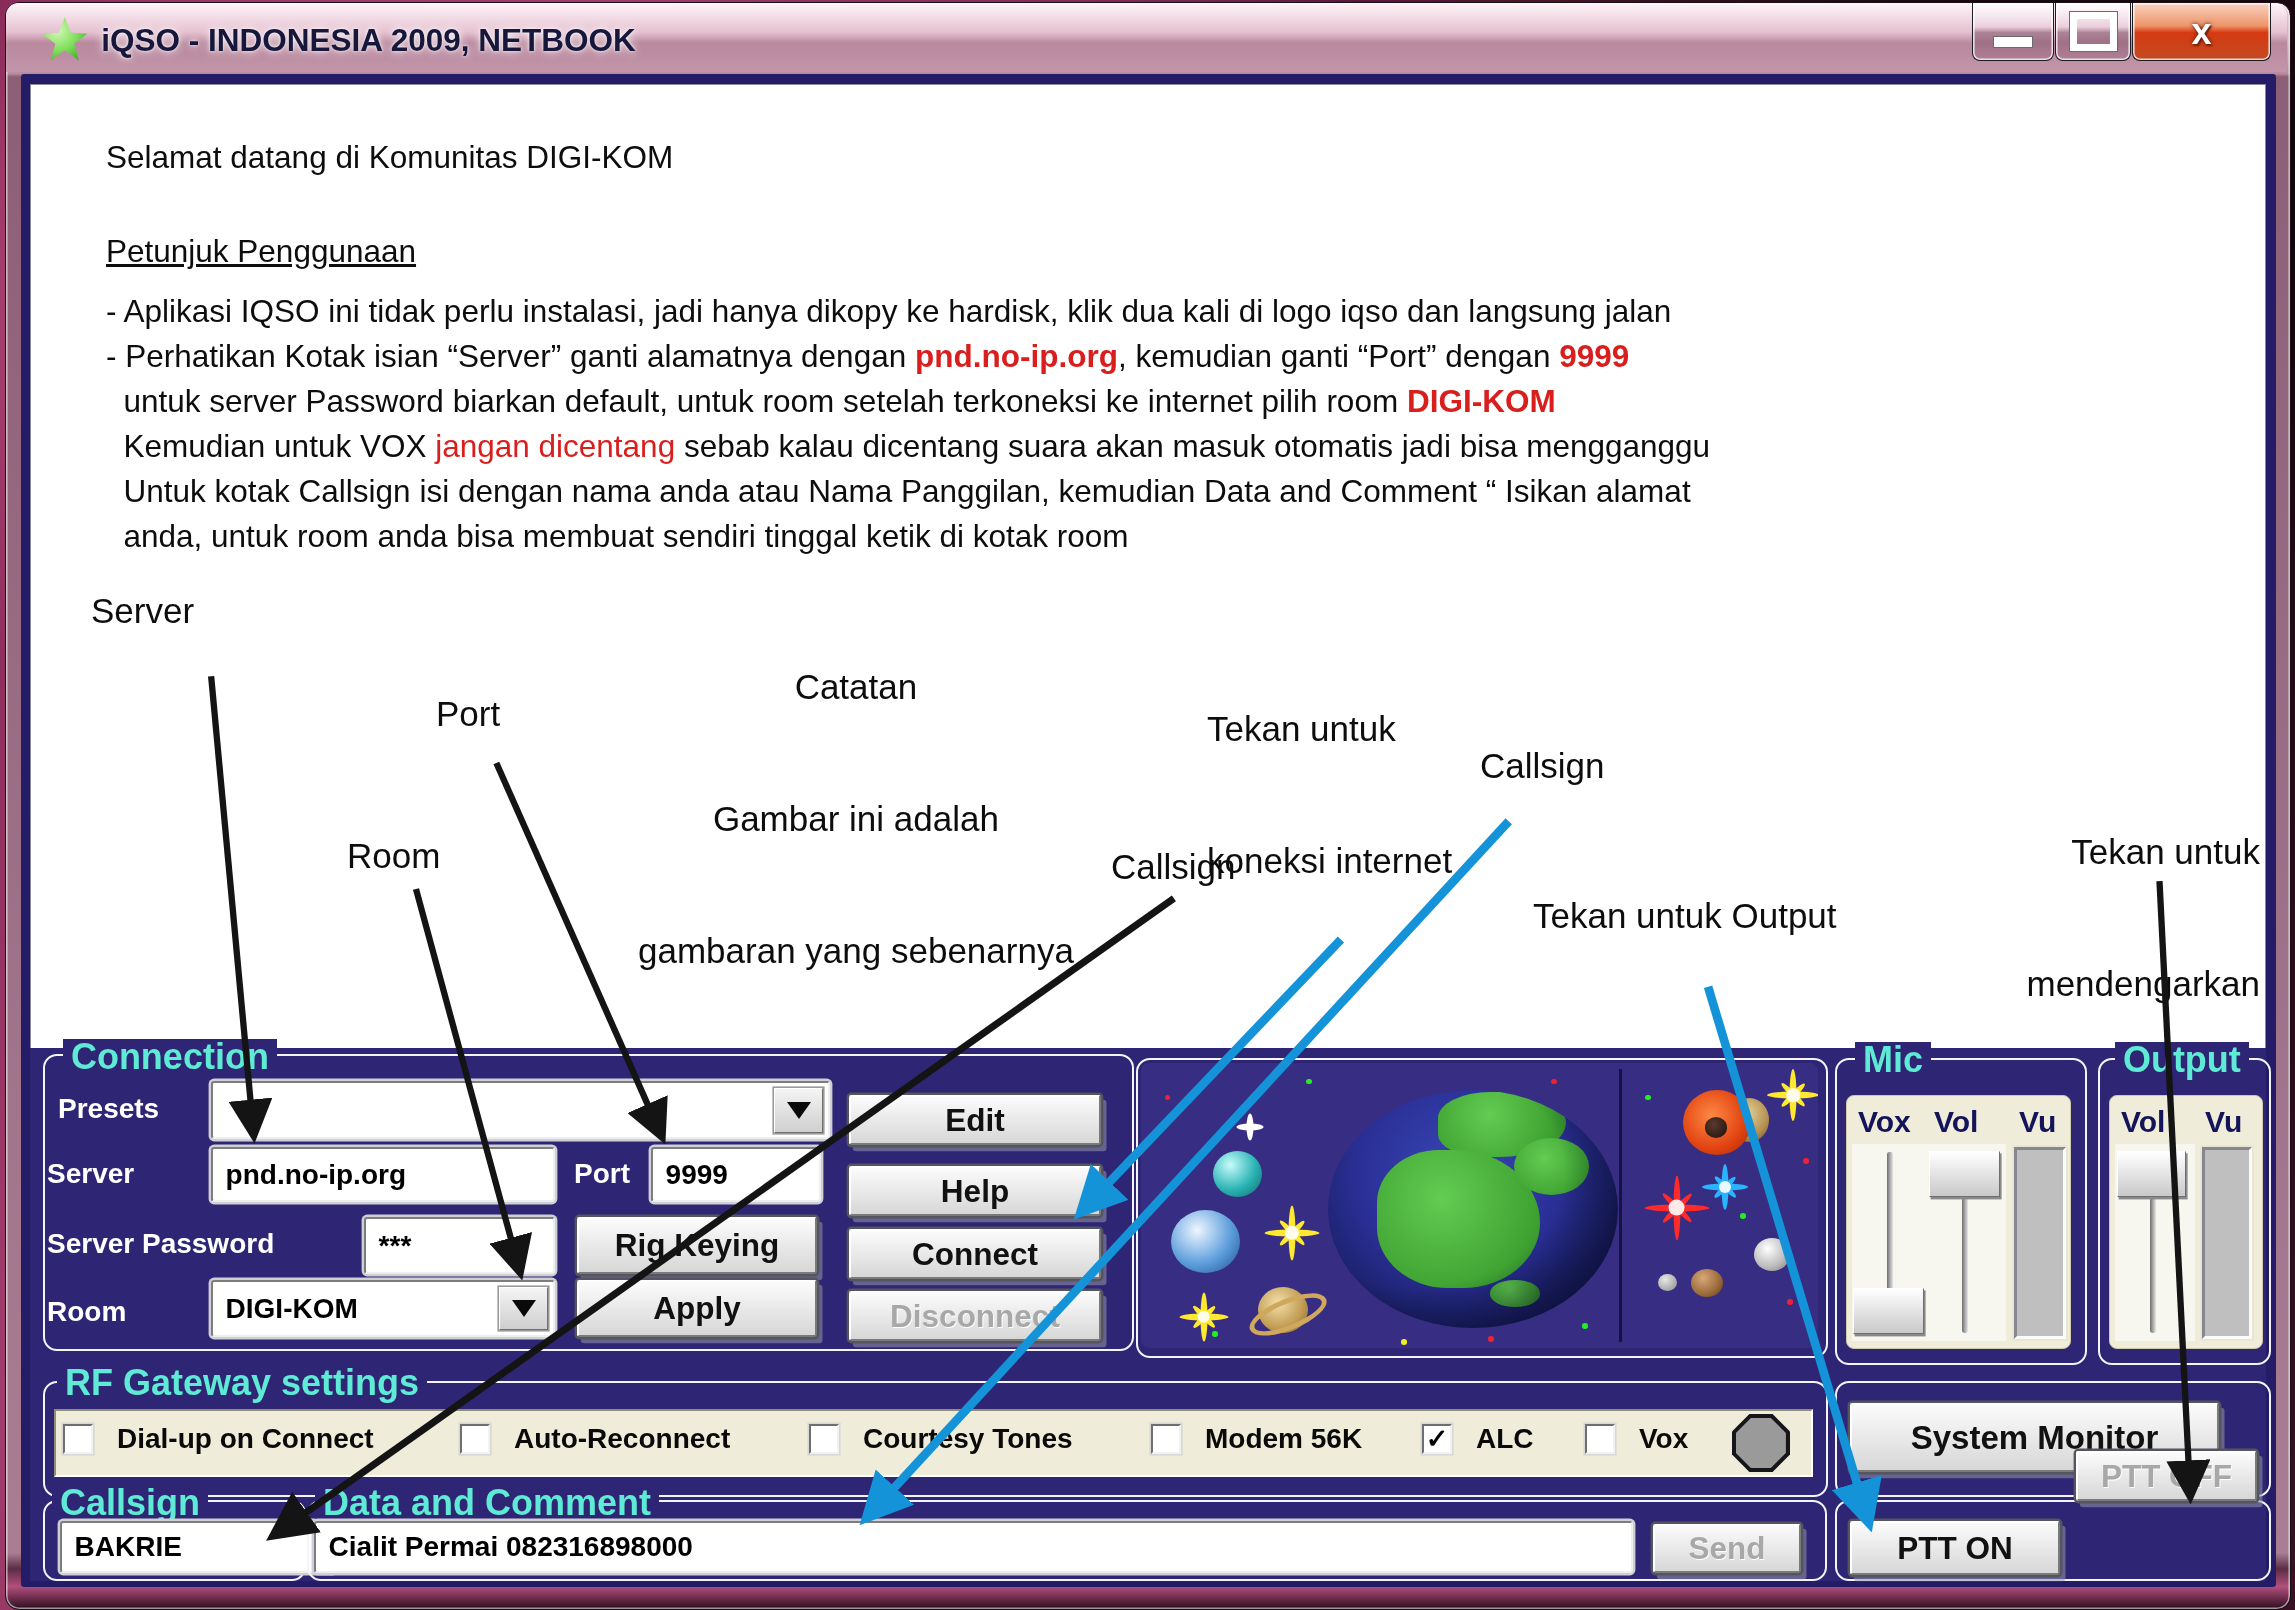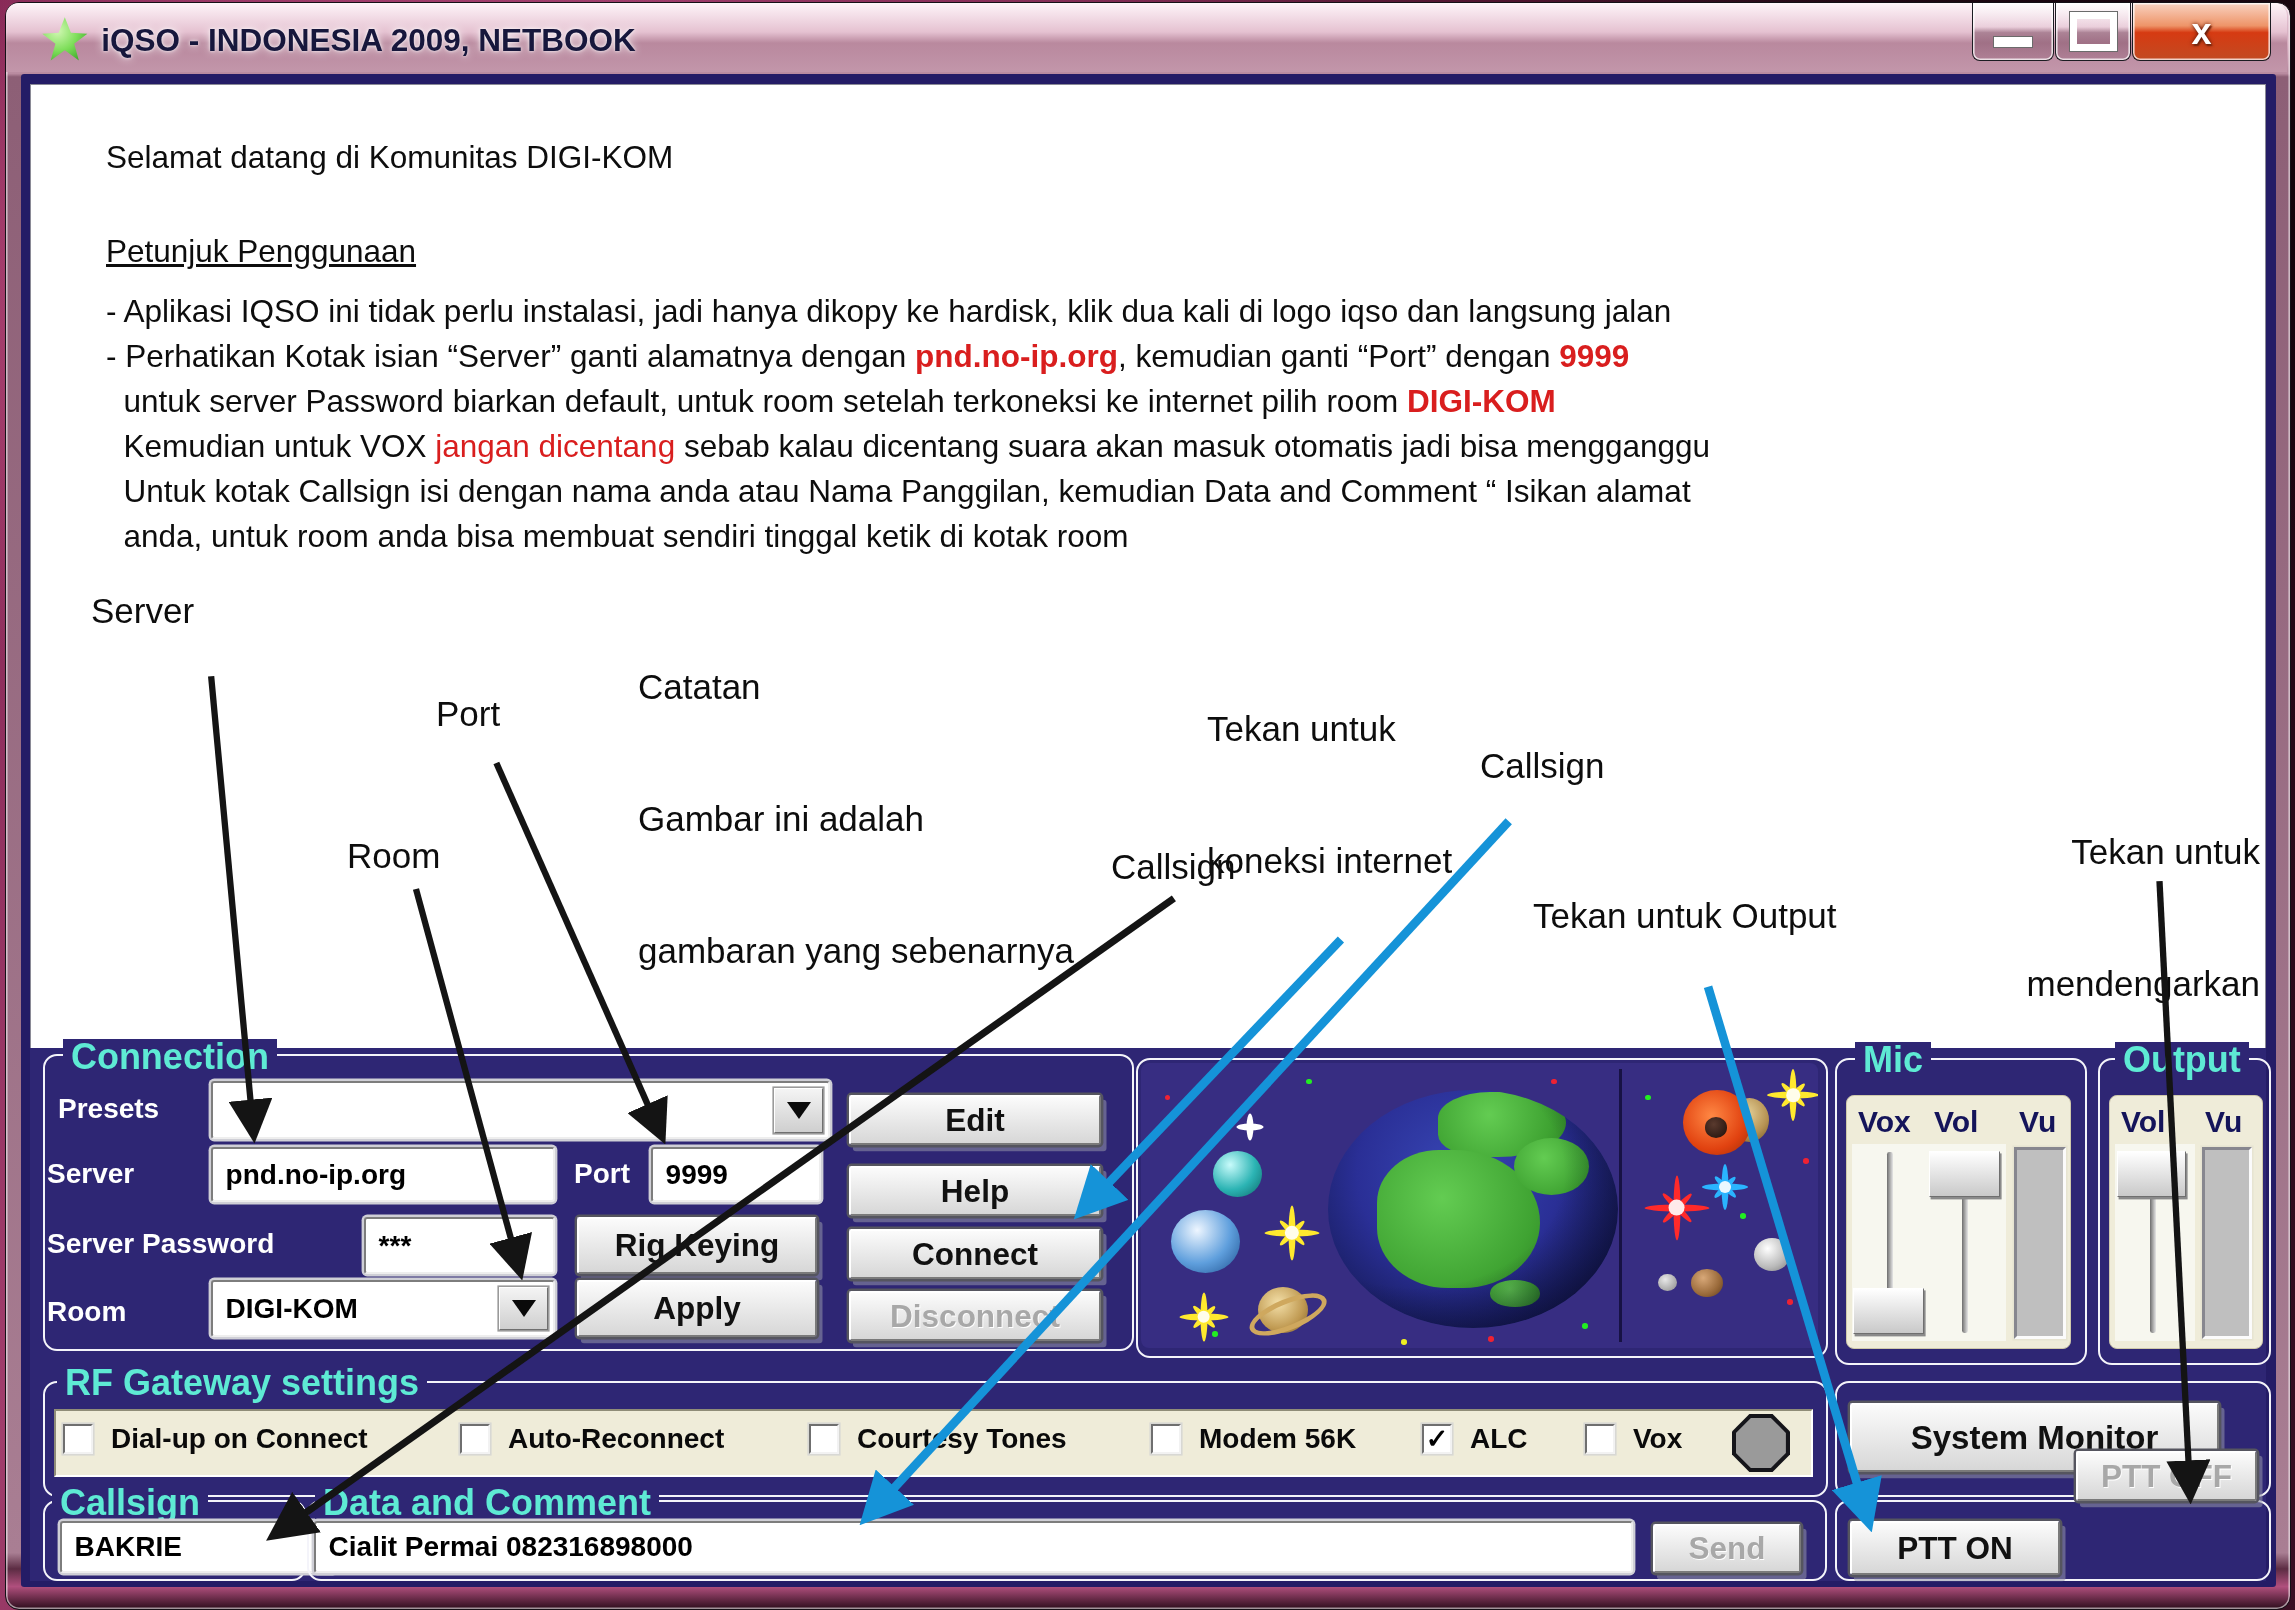--- a/index.html
+++ b/index.html
@@ -31,21 +31,21 @@
   .glyph-min{width:38px;height:9.5px;background:#fff;border:1.6px solid #6b6b6b;margin-top:20.5px;}
   .glyph-max{width:33px;height:25px;border:7px solid #fff;outline:1.6px solid #6b6b6b;background:transparent;}
   .glyph-x{font-size:36px;font-weight:bold;color:#fff;text-shadow:0 0 4.7px #5a1405,1.6px 1.6px 1.6px #7a2a10;}
   .clientbg{position:absolute;left:20.5px;top:74px;width:2255px;height:1513px;background:#241c66;border-radius:3.2px;}
   .whitebg{position:absolute;left:30px;top:84px;width:2236px;height:965px;background:#fff;border:1.6px solid #8a8a96;box-sizing:border-box;}
   .panelbg{position:absolute;left:30px;top:1048px;width:2236px;height:533px;background:#2e2674;}
   
   .iline{position:absolute;font-size:31.5px;color:#0d0d0d;white-space:pre;}
   .heading{text-decoration:underline;}
   .redb{color:#d91e1e;font-weight:bold;}
-  .red{color:#d91e1e;}
+  .red{color:#d91e1e;text-align:center;}
   .ann{position:absolute;font-size:35px;color:#0d0d0d;line-height:44px;white-space:pre;}
   
   .grp{position:absolute;border:2.4px solid #f4f4fa;border-radius:14px;}
   .glabel{position:absolute;font-size:36px;font-weight:bold;color:#5eead4;background:#2e2674;padding:0 7.9px;line-height:35px;}
   .lblw{position:absolute;font-size:28px;font-weight:bold;color:#fff;}
   .field{position:absolute;background:#fff;border:2.4px solid;border-color:#7d7d7d #eeeeee #eeeeee #7d7d7d;
     box-shadow:0 0 0 2.4px #cfcfd6;border-radius:3.2px;color:#000;font-weight:bold;font-size:28px;
     display:flex;align-items:center;padding:0 12.6px;box-sizing:border-box;overflow:hidden;}
   .ddbtn{position:absolute;background:linear-gradient(180deg,#f4f4f4,#cfcfcf);border:1.6px solid;
     border-color:#ffffff #6f6f6f #6f6f6f #ffffff;box-shadow:0 0 0 1.6px #9a9a9a;
@@ -54,21 +54,21 @@
   .btn{position:absolute;display:flex;align-items:center;justify-content:center;font-weight:bold;font-size:31.5px;color:#111;
     background:linear-gradient(180deg,#fbfbfb,#d7d7d7);border:2.4px solid;border-color:#ffffff #7a7a7a #7a7a7a #ffffff;
     box-shadow:0 0 0 2.4px #55555f,4.7px 5.5px 0 0.8px rgba(150,150,170,.55);border-radius:2.4px;box-sizing:border-box;}
   .btn.dis{color:#a8a8a8;text-shadow:0.8px 0.8px 0 #ffffff;}
   
   .strip{position:absolute;background:#efecd9;border:2.4px solid;border-color:#8f8c78 #ffffff #ffffff #8f8c78;box-sizing:border-box;}
   .chk{position:absolute;display:flex;align-items:center;}
   .chkbox{width:30px;height:30px;background:#fff;border:2.4px solid;border-color:#6f6f6f #f2f2f2 #f2f2f2 #6f6f6f;
     box-shadow:0 0 0 1.6px #d8d8d4;display:flex;align-items:center;justify-content:center;
     font-size:27px;font-weight:bold;color:#000;box-sizing:border-box;}
-  .chklbl{font-size:28px;font-weight:bold;color:#0a0a0a;margin-left:18px;white-space:pre;}
+  .chklbl{font-size:28px;font-weight:bold;color:#0a0a0a;margin-left:24px;white-space:pre;}
   .octo-o{position:absolute;width:58px;height:58px;clip-path:polygon(30% 0,70% 0,100% 30%,100% 70%,70% 100%,30% 100%,0 70%,0 30%);background:#15151a;}
   .octo-i{position:absolute;left:3.9px;top:3.9px;width:50px;height:50px;clip-path:polygon(30% 0,70% 0,100% 30%,100% 70%,70% 100%,30% 100%,0 70%,0 30%);background:#9a9a9a;}
   
   .beige{position:absolute;background:#efecd9;border:1.6px solid #cfc9ab;border-radius:7.9px;box-sizing:border-box;}
   .wzone{position:absolute;background:#f7f7ef;}
   .mixhdr{position:absolute;font-size:30px;font-weight:bold;color:#14145a;}
   .track{position:absolute;width:6.3px;background:linear-gradient(90deg,#6e6e6e,#e6e6e6);border-radius:2.4px;}
   .handle{position:absolute;background:linear-gradient(180deg,#ffffff,#c9c9c9);border:1.6px solid #6f6f6f;
     border-top-color:#fff;border-left-color:#fff;box-shadow:1.6px 2.4px 0 #8a8a8a;box-sizing:border-box;}
   .vu{position:absolute;background:#bfbfbf;border:3.2px solid;border-color:#87878f #fbfbfb #fbfbfb #87878f;

